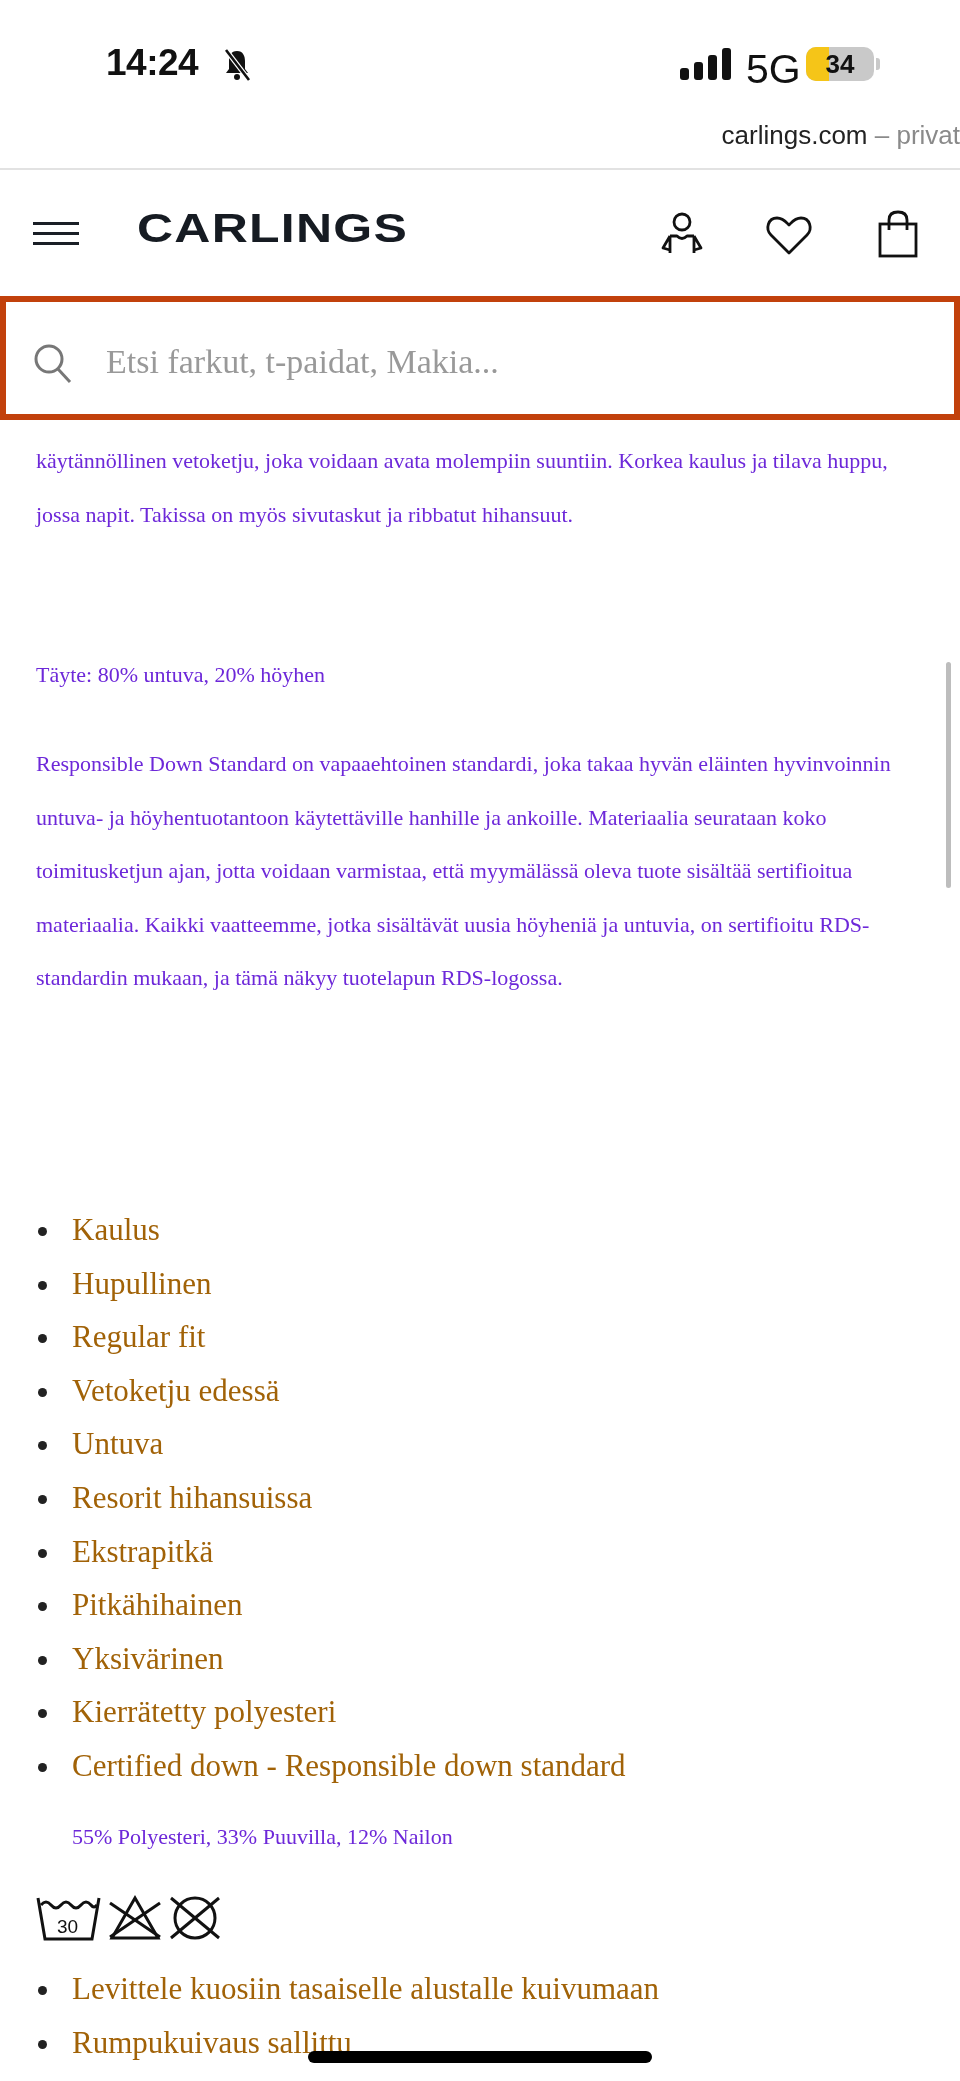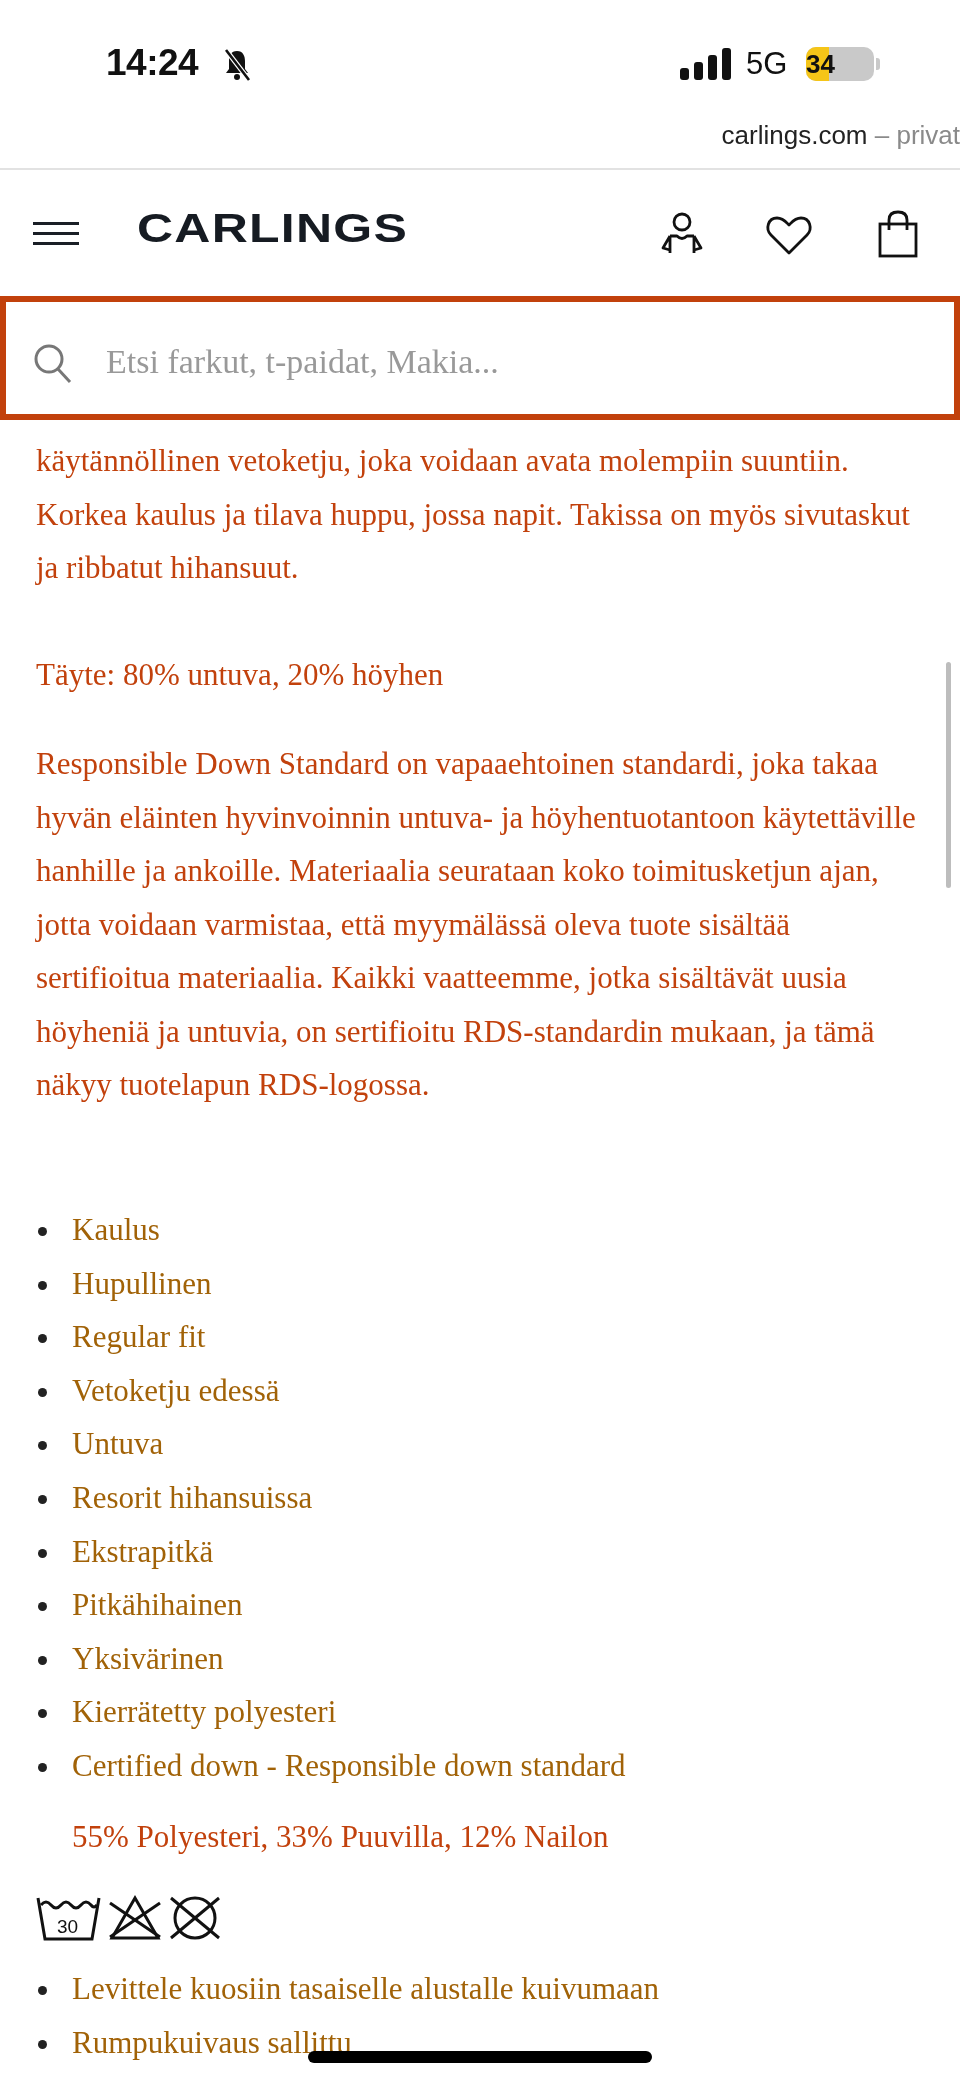--- a/index.html
+++ b/index.html
@@ -4,24 +4,24 @@
   <style>
     * { box-sizing: border-box; margin: 0; padding: 0; }
     html, body { width: 960px; height: 2081px; overflow: hidden; background: #ffffff; }
     body { position: relative; font-family: "Liberation Serif", serif; color: #222; }
 
     
     .status-bar { position: absolute; left: 0; top: 0; width: 960px; height: 110px; background: #fff; }
     .time { position: absolute; left: 106px; top: 42px; font-family: "Liberation Sans", sans-serif; font-weight: 700; font-size: 37px; color: #111; letter-spacing: -0.5px; }
     .bell { position: absolute; left: 222px; top: 48px; width: 30px; height: 34px; }
     .signal { position: absolute; left: 680px; top: 48px; width: 52px; height: 32px; }
-    .net { position: absolute; left: 746px; top: 46px; font-family: "Liberation Sans", sans-serif; font-size: 31px; color: #111; }
+    .net { position: absolute; left: 746px; top: 46px; font-family: "Liberation Sans", sans-serif; font-size: 41px; color: #111; }
     .battery { position: absolute; left: 806px; top: 47px; width: 68px; height: 34px; border-radius: 10px; background: #c9c9c9; overflow: hidden; }
     .battery-fill { position: absolute; left: 0; top: 0; height: 100%; width: 34%; background: #f5c518; }
-    .battery-text { position: absolute; left: 0; top: 0; width: 100%; line-height: 34px; font-family: "Liberation Sans", sans-serif; font-weight: 700; font-size: 26px; color: #111; }
+    .battery-text { position: absolute; left: 0; top: 0; width: 100%; text-align: center; line-height: 34px; font-family: "Liberation Sans", sans-serif; font-weight: 700; font-size: 26px; color: #111; }
     .battery-tip { position: absolute; left: 876px; top: 58px; width: 4px; height: 12px; border-radius: 0 3px 3px 0; background: #c9c9c9; }
 
     .url-bar { position: absolute; left: 0; top: 110px; width: 960px; height: 60px; text-align: right; font-family: "Liberation Sans", sans-serif; font-size: 26px; line-height: 50px; color: #222; border-bottom: 2px solid #e2e2e2; }
     .url-bar .privat { color: #8a8a8a; }
 
     
     .site-header { position: absolute; left: 0; top: 172px; width: 948px; height: 124px; background: #fff; }
     .hamburger { position: absolute; left: 33px; top: 50px; width: 46px; height: 24px; }
     .hamburger span { display: block; height: 3px; background: #1a1f26; margin-bottom: 7px; }
     .logo { position: absolute; left: 137px; top: 34px; font-family: "Liberation Sans", sans-serif; font-weight: 700; font-size: 40px; letter-spacing: 1px; color: #161b22; transform: scaleX(1.25); transform-origin: left center; }
@@ -29,21 +29,21 @@
     .icon-account { left: 657px; }
     .icon-wishlist { left: 764px; }
     .icon-cart { left: 874px; }
 
     
     .search-box { position: absolute; left: 0; top: 296px; width: 960px; height: 124px; background: #fff; border: 6px solid #c2410c; z-index: 3; }
     .search-icon { position: absolute; left: 26px; top: 40px; width: 42px; height: 42px; }
     .search-input { position: absolute; left: 100px; top: 30px; width: 820px; height: 60px; border: none; outline: none; background: transparent; font-family: "Liberation Serif", serif; font-size: 34px; color: #222; }
     .search-input::placeholder { color: #999; }
     .hidden-line { position: absolute; left: 36px; top: 375px; font-size: 31.5px; line-height: 53.5px; color: #222; z-index: 1; white-space: nowrap; }
-    .para { position: absolute; left: 36px; width: 880px; font-size: 31px; line-height: 53.5px; color: #c2410c; }
+    .para { position: absolute; left: 36px; width: 880px; font-size: 22px; line-height: 53.5px; color: #6d28d9; }
     .bullets { position: absolute; left: 36px; width: 880px; list-style: none; font-size: 31px; line-height: 53.6px; color: #a16207; }
     .bullets li { position: relative; padding-left: 36px; }
     .bullets li::before { content: ""; position: absolute; left: 2px; top: 24px; width: 9px; height: 9px; border-radius: 50%; background: #222; }
 
     .care-icons { position: absolute; left: 36px; top: 1895px; height: 50px; display: flex; gap: 6px; }
     .care-icons svg { height: 46px; }
 
     .scrollbar { position: absolute; left: 946px; top: 662px; width: 5px; height: 226px; border-radius: 3px; background: #bdbdbd; }
     .home-indicator { position: absolute; left: 308px; top: 2051px; width: 344px; height: 12px; border-radius: 6px; background: #000; z-index: 5; }
   </style>

